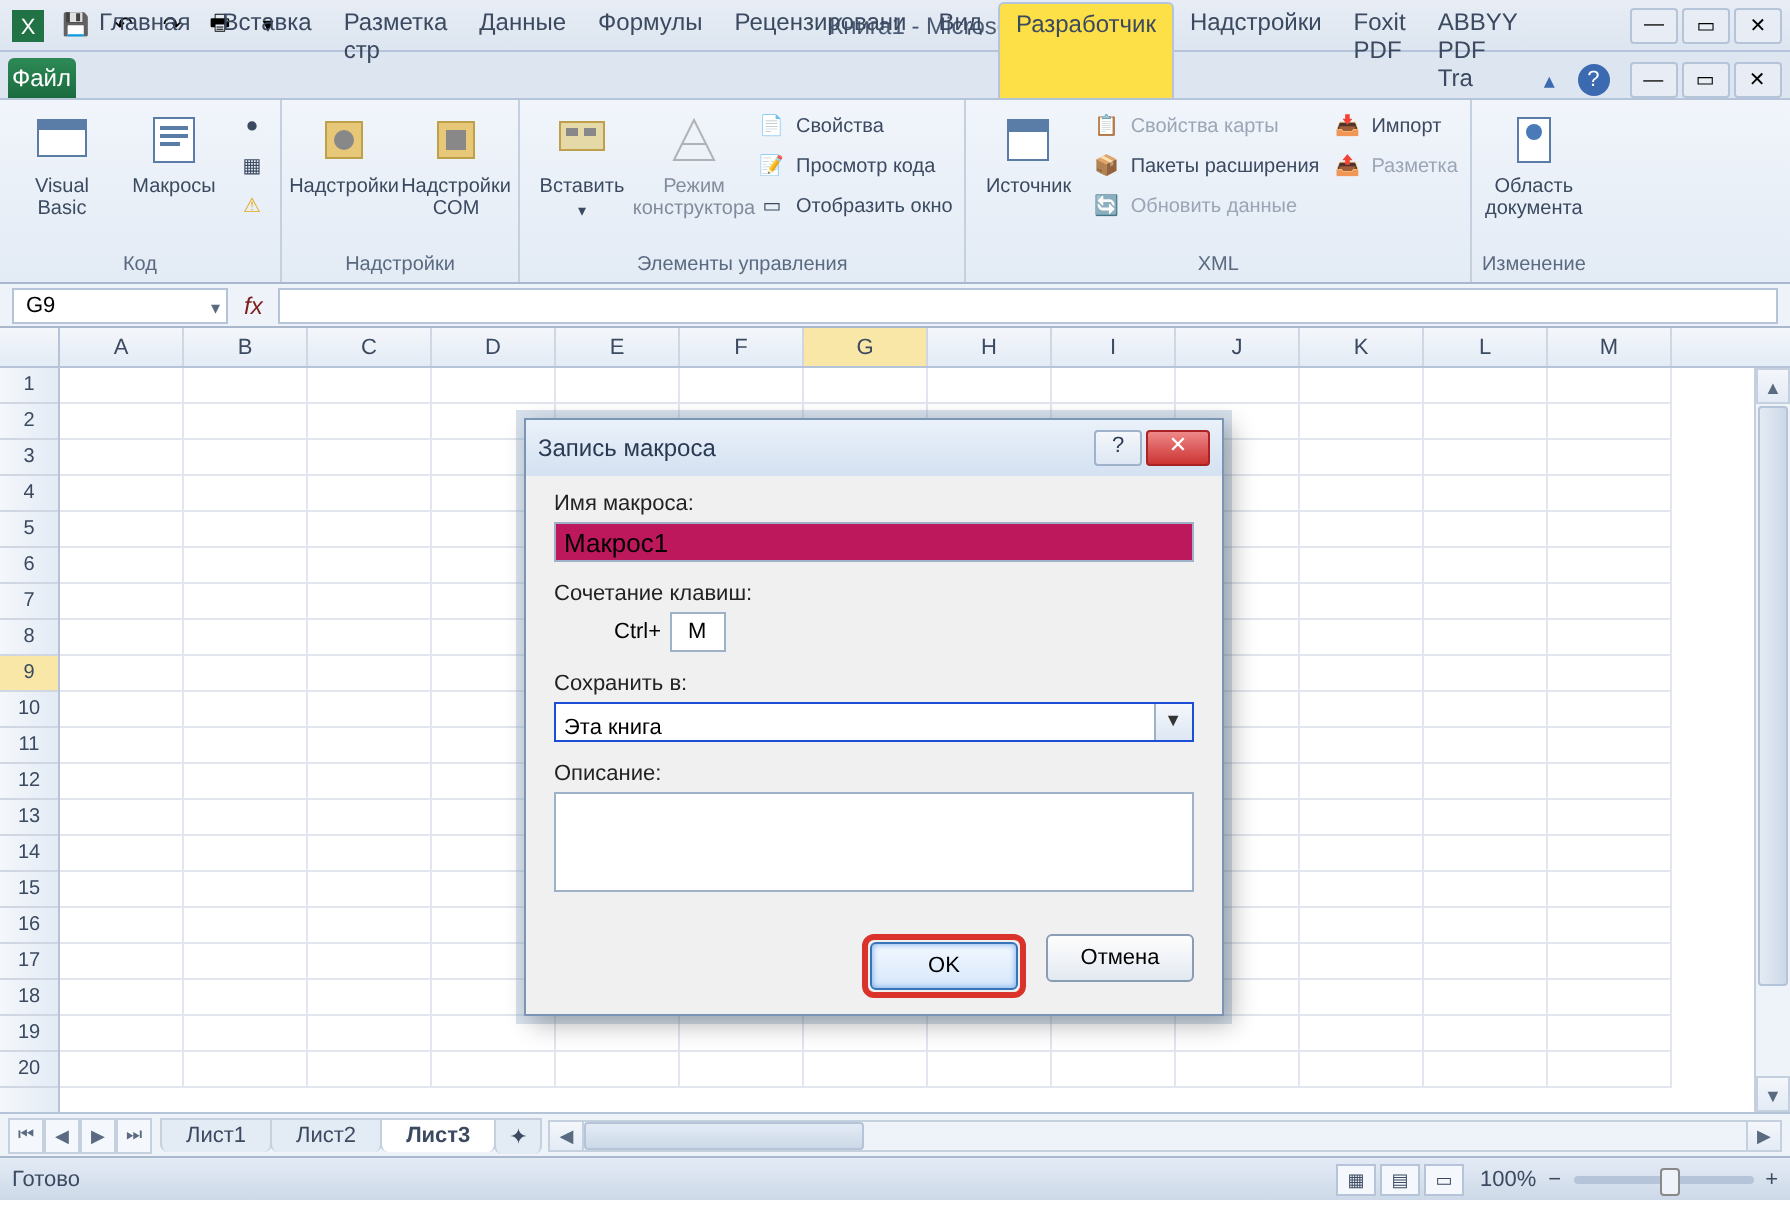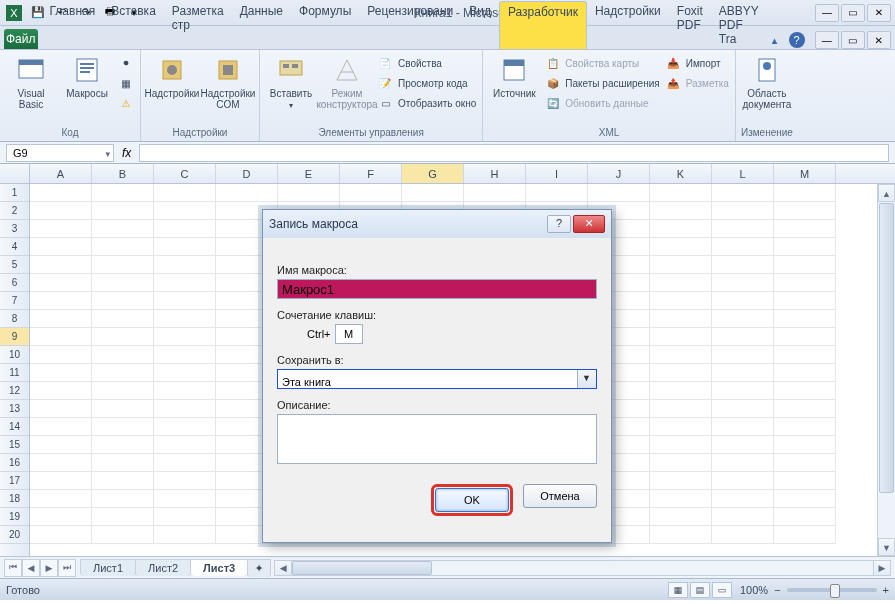--- a/index.html
+++ b/index.html
@@ -30,21 +30,21 @@
 .big-btn .ico { width: 32px; height: 32px; display: flex; align-items: center; justify-content: center; }
 .small-list { display: flex; flex-direction: column; gap: 2px; padding-top: 2px; }
 .small-item { display: flex; align-items: center; gap: 4px; font-size: 10px; color: #3b4a60; padding: 1px 2px; white-space: nowrap; }
 .small-item .sico { width: 16px; height: 16px; display: flex; align-items: center; justify-content: center; }
 .small-item.disabled { color: #9aa5b5; }
 
 
 .formula-bar { height: 22px; border-bottom: 1px solid #a9b8cc; display: flex; align-items: center; background: #eef3f9; justify-content: center; }
 .name-box { width: 108px; border: 1px solid #b5c4d8; background: #fff; height: 18px; margin-left: 6px; padding: 0 16px 0 6px; font-size: 11px; line-height: 16px; position: relative; }
 .name-box::after { content: "▾"; position: absolute; right: 3px; top: 1px; color: #5a6a80; font-size: 9px; }
-.fx { margin: 0 8px; color: #000000; font-style: italic; font-size: 12px; }
+.fx { margin: 0 8px; color: #7f1d1d; font-style: italic; font-size: 12px; }
 .formula-input { flex: 1; height: 18px; border: 1px solid #b5c4d8; background: #fff; margin-right: 6px; }
 
 
 .grid-area { position: relative; height: 392px; overflow: hidden; background: #fff; }
 .col-headers { height: 20px; display: flex; background: linear-gradient(#f4f7fb,#e3ebf5); border-bottom: 1px solid #b5c4d8; }
 .corner { width: 30px; border-right: 1px solid #b5c4d8; }
 .col-h { width: 62px; border-right: 1px solid #d0d7e2; text-align: center; font-size: 11px; color: #3b4a60; line-height: 20px; }
 .col-h.active { background: #f9e7a8; }
 .rows-area { display: flex; height: 372px; }
 .row-headers { width: 30px; background: linear-gradient(90deg,#f4f7fb,#e3ebf5); border-right: 1px solid #b5c4d8; }
@@ -80,21 +80,21 @@
 .zoom { display: flex; align-items: center; gap: 6px; margin-left: 8px; }
 .zoom .slider { width: 90px; height: 4px; background: #b5c4d8; position: relative; border-radius: 2px; }
 .zoom .slider::after { content: ""; position: absolute; left: 43px; top: -4px; width: 8px; height: 12px; background: #eef3f9; border: 1px solid #888; border-radius: 2px; }
 
 
 .dialog { position: absolute; left: 262px; top: 209px; width: 350px; background: #f0f0f0; border: 1px solid #7a95b6; box-shadow: 4px 4px 12px rgba(0,0,0,0.3), 0 0 0 4px rgba(140,170,200,0.35); }
 .dlg-title { height: 28px; background: linear-gradient(#eaf1fa,#d4e1f1); display: flex; align-items: center; padding: 0 6px; font-size: 12px; color: #2a3a52; }
 .dlg-title .spacer { flex: 1; }
 .dlg-title .dlg-btn { width: 24px; height: 18px; border: 1px solid #9fb2ca; background: linear-gradient(#f4f7fb,#dde7f3); border-radius: 2px; text-align: center; font-size: 11px; line-height: 15px; margin-left: 2px; }
 .dlg-title .dlg-close { background: linear-gradient(#e88,#c33); color: #fff; border-color: #a22; width: 32px; }
-.dlg-body { padding: 26px 14px; }
+.dlg-body { padding: 8px 14px; }
 .dlg-label { font-size: 11px; color: #222; margin-bottom: 3px; }
 .dlg-input { width: 100%; height: 20px; border: 1px solid #9db1c9; padding: 0 4px; font-size: 13px; background: #be185d; }
 .dlg-row { margin-bottom: 10px; }
 .shortcut-row { display: flex; align-items: center; gap: 4px; padding-left: 30px; }
 .shortcut-row input { width: 28px; height: 20px; border: 1px solid #9db1c9; text-align: center; font-size: 11px; }
 .dlg-select { width: 100%; height: 20px; border: 1px solid #1d4ed8; background: #fff; font-size: 11px; padding: 0 18px 0 4px; position: relative; display: flex; align-items: flex-end; }
 .dlg-select::after { content: ""; position: absolute; right: 0; top: 0; width: 18px; height: 18px; border-left: 1px solid #9db1c9; background: linear-gradient(#f4f7fb,#dde7f3); }
 .dlg-select .chev { position: absolute; right: 5px; top: 3px; font-size: 9px; z-index: 1; color: #333; }
 .dlg-textarea { width: 100%; height: 50px; border: 1px solid #9db1c9; background: #fff; resize: none; }
 .dlg-buttons { display: flex; justify-content: flex-end; gap: 10px; padding-top: 8px; }

